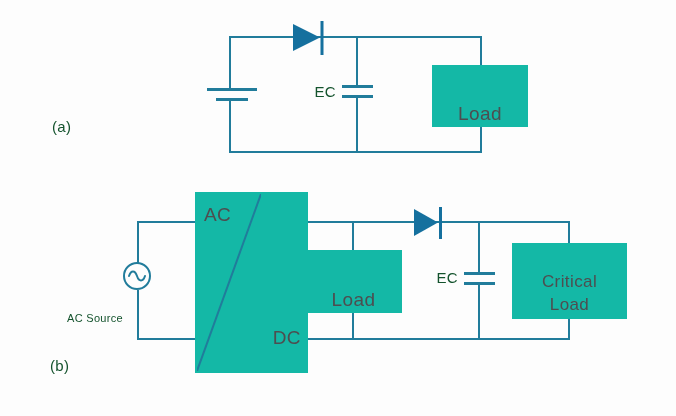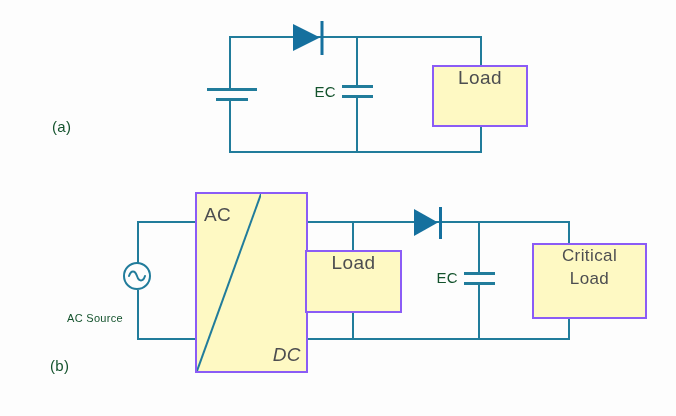--- a/index.html
+++ b/index.html
@@ -17,25 +17,25 @@
   .wire {
     position: absolute;
     background: #217c9b;
   }
   .plate {
     position: absolute;
     background: #217c9b;
   }
   .box {
     position: absolute;
-    background: #fef9c3;
-    border: 2px solid #8b5cf6;
+    background: #14b8a6;
+    border: 2px solid #14b8a6;
     display: flex;
     align-items: center;
-    justify-content: flex-start;
+    justify-content: flex-end;
     flex-direction: column;
     color: #4d4e50;
     letter-spacing: 0.4px;
   }
   .lbl {
     position: absolute;
     color: #14532d;
     letter-spacing: 0.3px;
   }
   .ac-circle {
@@ -99,21 +99,21 @@
   <div class="lbl" style="left:58px; top:312px; width:74px; text-align:center; font-size:11px;">AC Source</div>
 
   <div class="wire" style="left:261px; top:221px; width:309px; height:2px;"></div>
   <div class="wire" style="left:261px; top:338px; width:309px; height:2px;"></div>
 
   <div class="box rect-box" style="left:195px; top:192px; width:64px; height:177px;padding-left:45px;">
     <svg class="diag-svg" style="left:0; top:0;" width="64" height="177" viewBox="0 0 64 177">
       <line x1="64" y1="0" x2="0" y2="177" stroke="#217c9b" stroke-width="2"></line>
     </svg>
     <span class="corner-lbl" style="left:7px; top:10px;">AC</span>
-    <span class="corner-lbl" style="right:5px; bottom:5px;font-style:italic;">DC</span>
+    <span class="corner-lbl" style="right:5px; bottom:22px;">DC</span>
   </div>
 
   <div class="wire" style="left:352px; top:221px; width:2px; height:30px;"></div>
   <div class="wire" style="left:352px; top:311px; width:2px; height:29px;"></div>
   <div class="box" style="left:305px; top:250px; width:93px; height:59px; font-size:19px;">
     <span>Load</span>
   </div>
 
   <svg class="diode-svg" style="left:412px; top:204px;" width="34" height="37" viewBox="0 0 34 37">
     <polygon points="2,5 2,32 26,18.5" fill="#15709e"></polygon>
@@ -121,20 +121,20 @@
   </svg>
 
   <div class="wire" style="left:478px; top:221px; width:2px; height:51px;"></div>
   <div class="plate" style="left:464px; top:272px; width:31px; height:3px;"></div>
   <div class="plate" style="left:464px; top:282px; width:31px; height:3px;"></div>
   <div class="wire" style="left:478px; top:285px; width:2px; height:55px;"></div>
   <div class="lbl" style="left:420px; top:269px; width:38px; text-align:right; font-size:15px;">EC</div>
 
   <div class="wire" style="left:568px; top:221px; width:2px; height:24px;"></div>
   <div class="wire" style="left:568px; top:317px; width:2px; height:23px;"></div>
-  <div class="box" style="left:532px; top:243px; width:111px; height:72px; font-size:17px; line-height:1.35;">
+  <div class="box" style="left:512px; top:243px; width:111px; height:72px; font-size:17px; line-height:1.35;">
     <span>Critical</span>
     <span>Load</span>
   </div>
 
   <div class="lbl" style="left:50px; top:357px; font-size:15px;">(b)</div>
 
 </div>
 
 </body></html>

